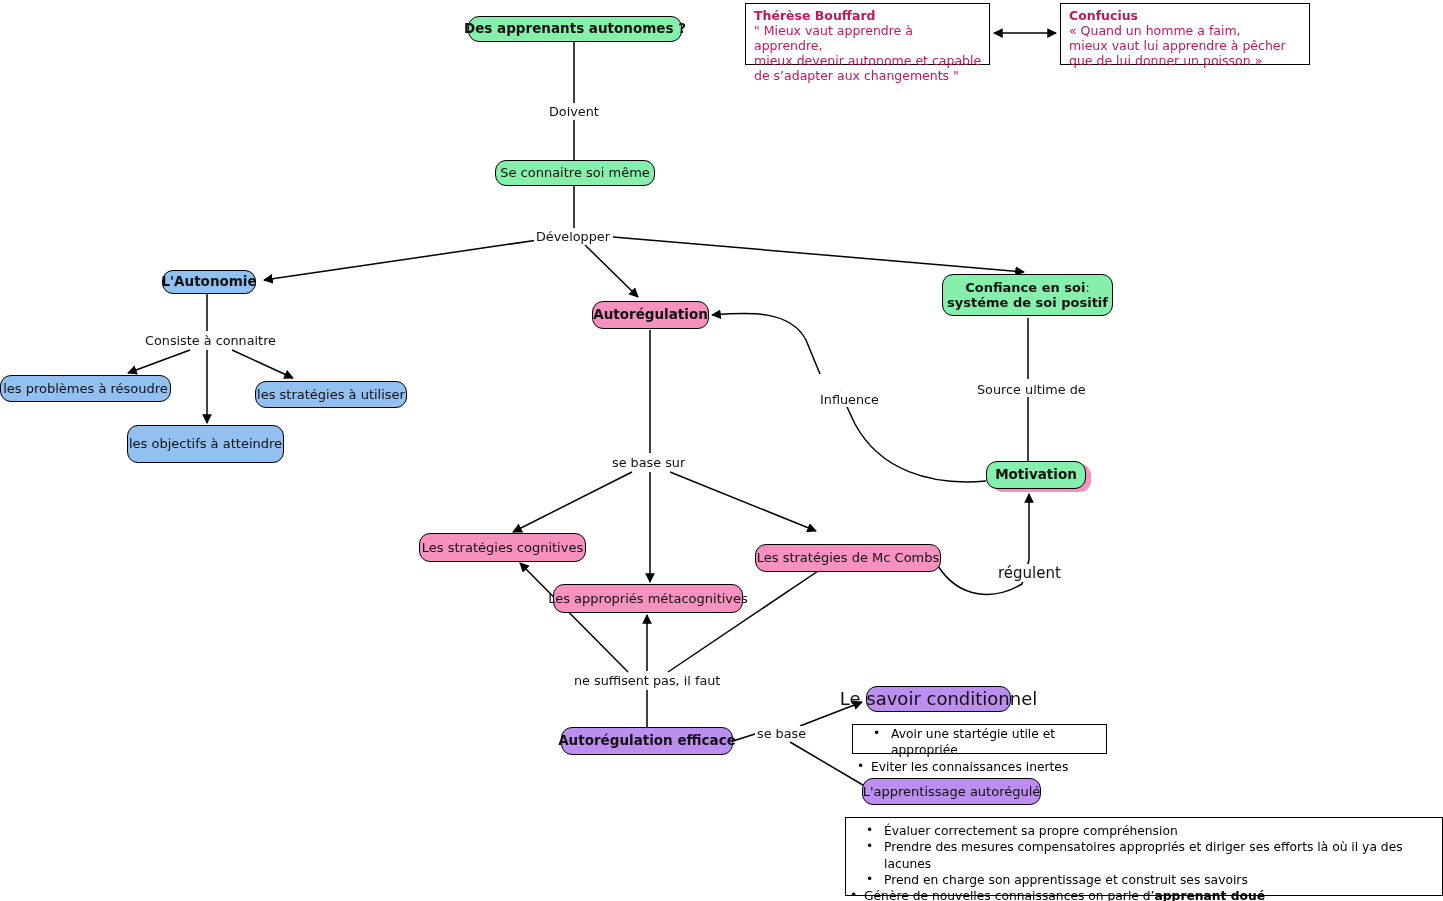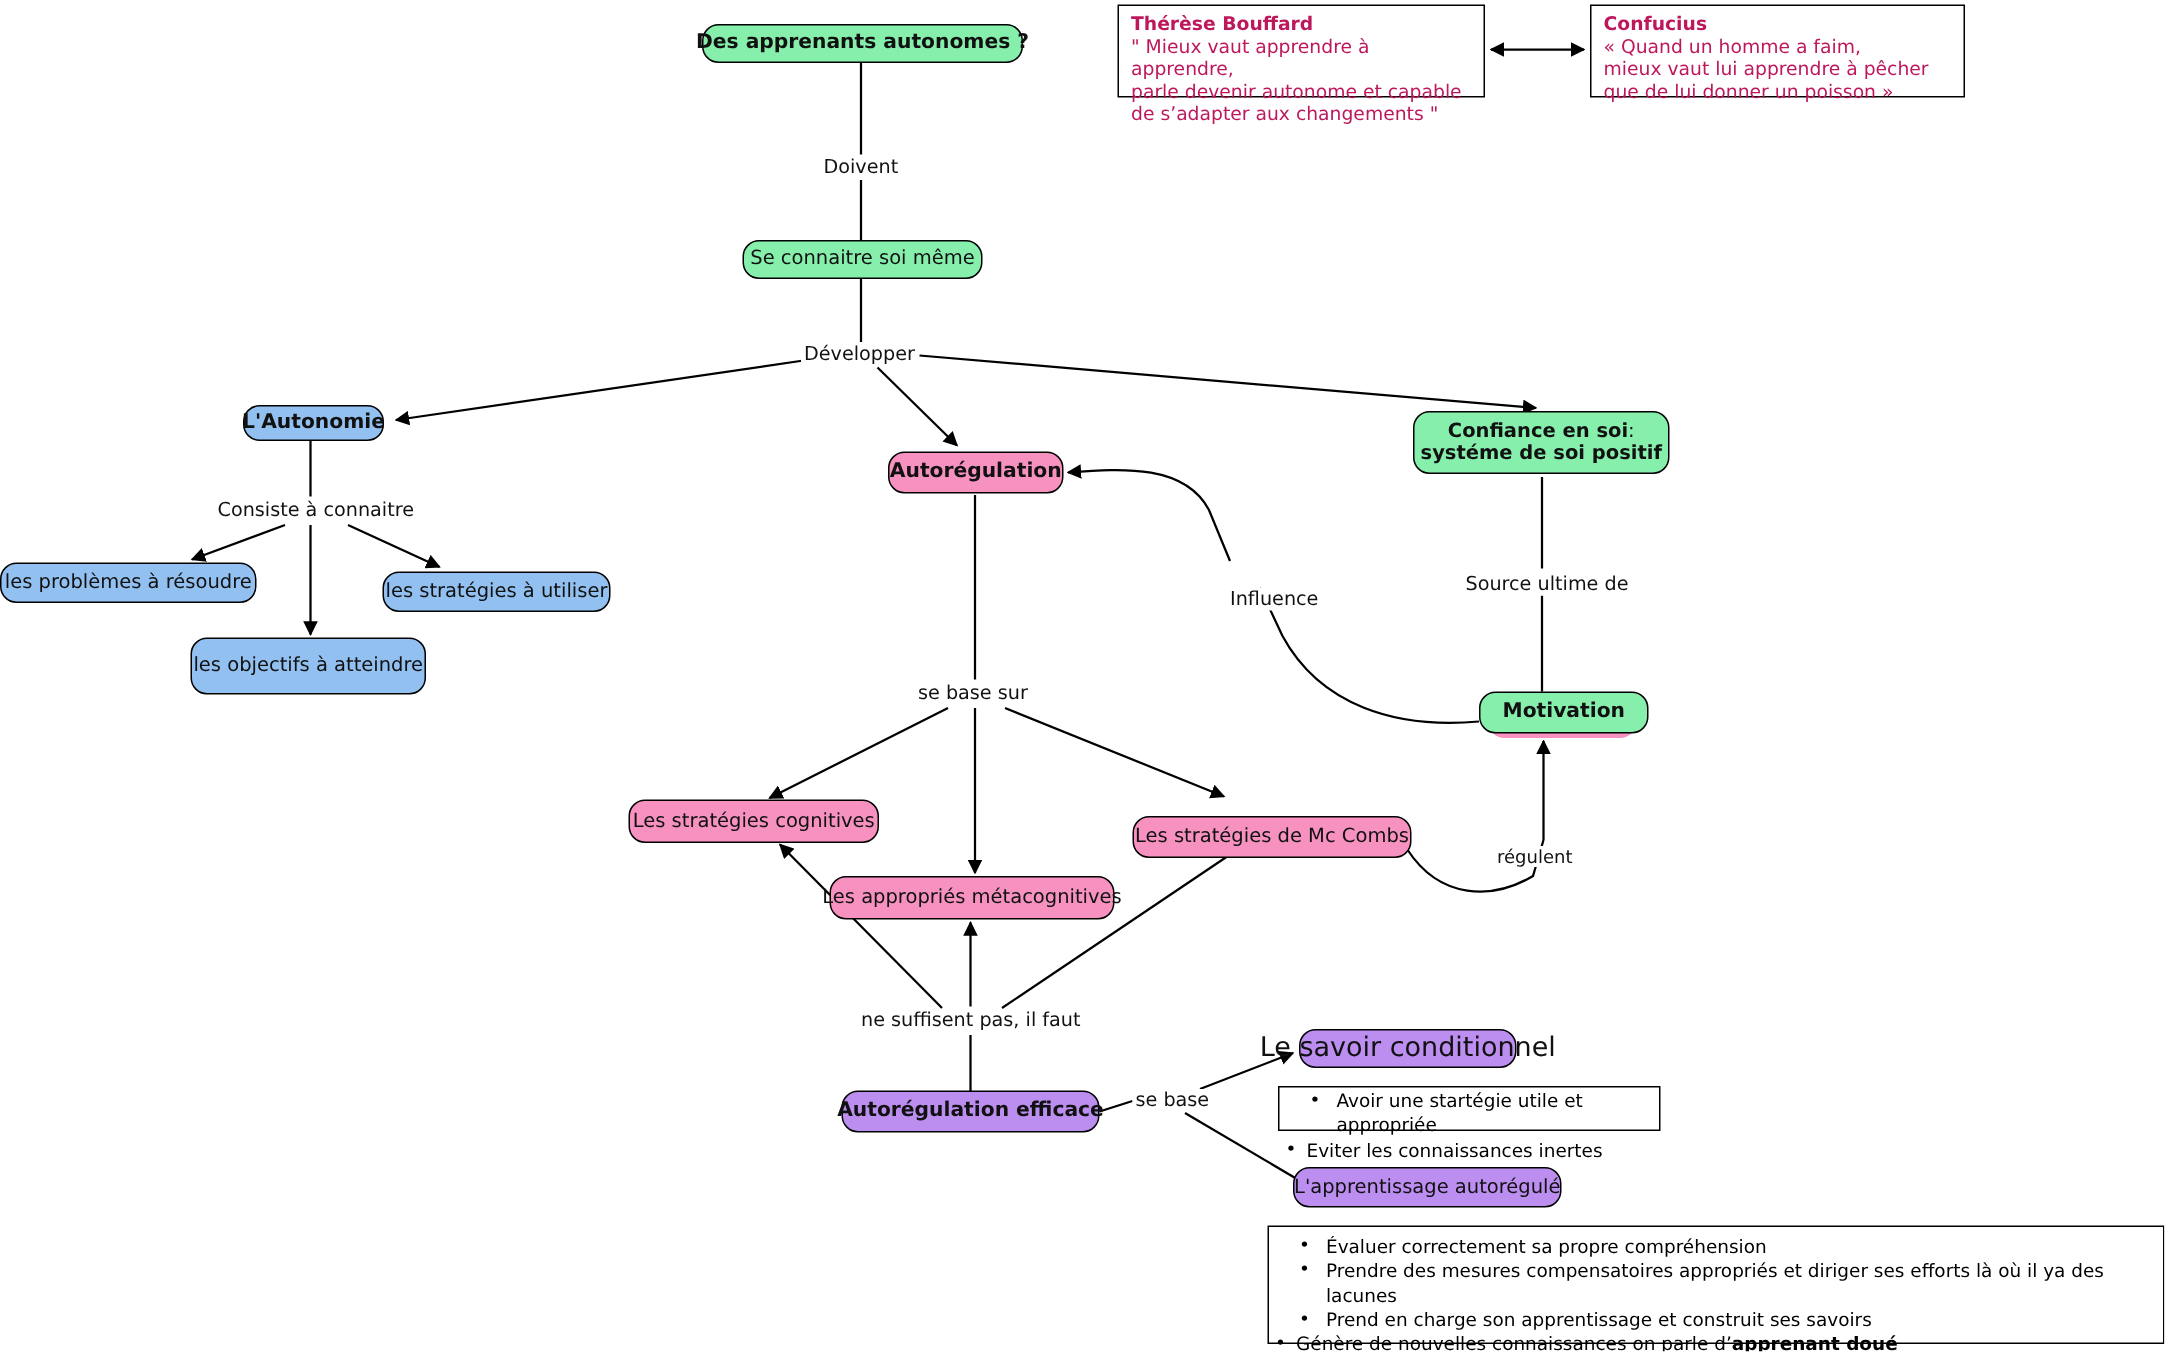--- a/index.html
+++ b/index.html
@@ -170,21 +170,21 @@
 
       <line x1="790" y1="742" x2="868" y2="788"></line>
 
       <line x1="994" y1="33" x2="1056" y2="33" marker-start="url(#arrowstart)" marker-end="url(#arrow)"></line>
     </g>
   </svg>
 
   <div class="quote-box" style="left:745px; top:3px; width:245px; height:62px; font-size:12.5px;">
     <div class="quote-title">Thérèse Bouffard</div>
     <div>" Mieux vaut apprendre à apprendre,</div>
-    <div>parle devenir autonome et capable</div>
+    <div>mieux devenir autonome et capable</div>
     <div>de s’adapter aux changements "</div>
   </div>
 
   <div class="quote-box" style="left:1060px; top:3px; width:250px; height:62px; font-size:12.5px;">
     <div class="quote-title">Confucius</div>
     <div>« Quand un homme a faim,</div>
     <div>mieux vaut lui apprendre à pêcher</div>
     <div> que de lui donner un poisson »</div>
   </div>
 
@@ -203,21 +203,21 @@
   <div class="node pink bold" style="left:592px; top:301px; width:117px; height:28px; font-size:13.5px;">Autorégulation</div>
 
   <div class="node plain bold multiline" style="left:942px; top:274px; width:171px; height:42px; font-size:13px; flex-direction:column;">
     <div>
       <span>Confiance en soi</span><span style="font-weight:normal">:</span>
     </div>
     <div>systéme de soi positif</div>
   </div>
 
   <div class="shadow-pink" style="left:992px; top:464px; width:99px; height:28px;"></div>
-  <div class="node plain bold" style="left:986px; top:461px; width:113px; height:28px; font-size:13.5px;">Motivation</div>
+  <div class="node plain bold" style="left:986px; top:461px; width:100px; height:28px; font-size:13.5px;">Motivation</div>
 
   <div class="node pink" style="left:419px; top:533px; width:167px; height:29px; font-size:13px;">Les stratégies cognitives</div>
 
   <div class="node pink" style="left:553px; top:584px; width:190px; height:29px; font-size:13px;">Les appropriés métacognitives</div>
 
   <div class="node pink" style="left:755px; top:544px; width:186px; height:28px; font-size:13px;">Les stratégies de Mc Combs</div>
 
   <div class="node purple bold" style="left:561px; top:727px; width:172px; height:28px; font-size:13.5px;">Autorégulation efficace</div>
 
   <div class="node purple" style="left:866px; top:686px; width:145px; height:26px; font-size:18px;">Le savoir conditionnel</div>
@@ -245,19 +245,19 @@
   <div class="edge-label" style="left:534px; top:229px; font-size:12.8px;">Développer</div>
 
   <div class="edge-label" style="left:143px; top:333px; font-size:12.8px;">Consiste à connaitre</div>
 
   <div class="edge-label" style="left:610px; top:455px; font-size:12.8px;">se base sur</div>
 
   <div class="edge-label" style="left:818px; top:392px; font-size:12.8px;">Influence</div>
 
   <div class="edge-label" style="left:975px; top:382px; font-size:12.8px;">Source ultime de</div>
 
-  <div class="edge-label" style="left:996px; top:564px; font-size:12px;">régulent</div>
+  <div class="edge-label" style="left:996px; top:564px; font-size:15px;">régulent</div>
 
   <div class="edge-label" style="left:572px; top:673px; font-size:12.8px;">ne suffisent pas, il faut</div>
 
   <div class="edge-label" style="left:755px; top:726px; font-size:12.8px;">se base</div>
 
 </div>
 
 </body></html>

